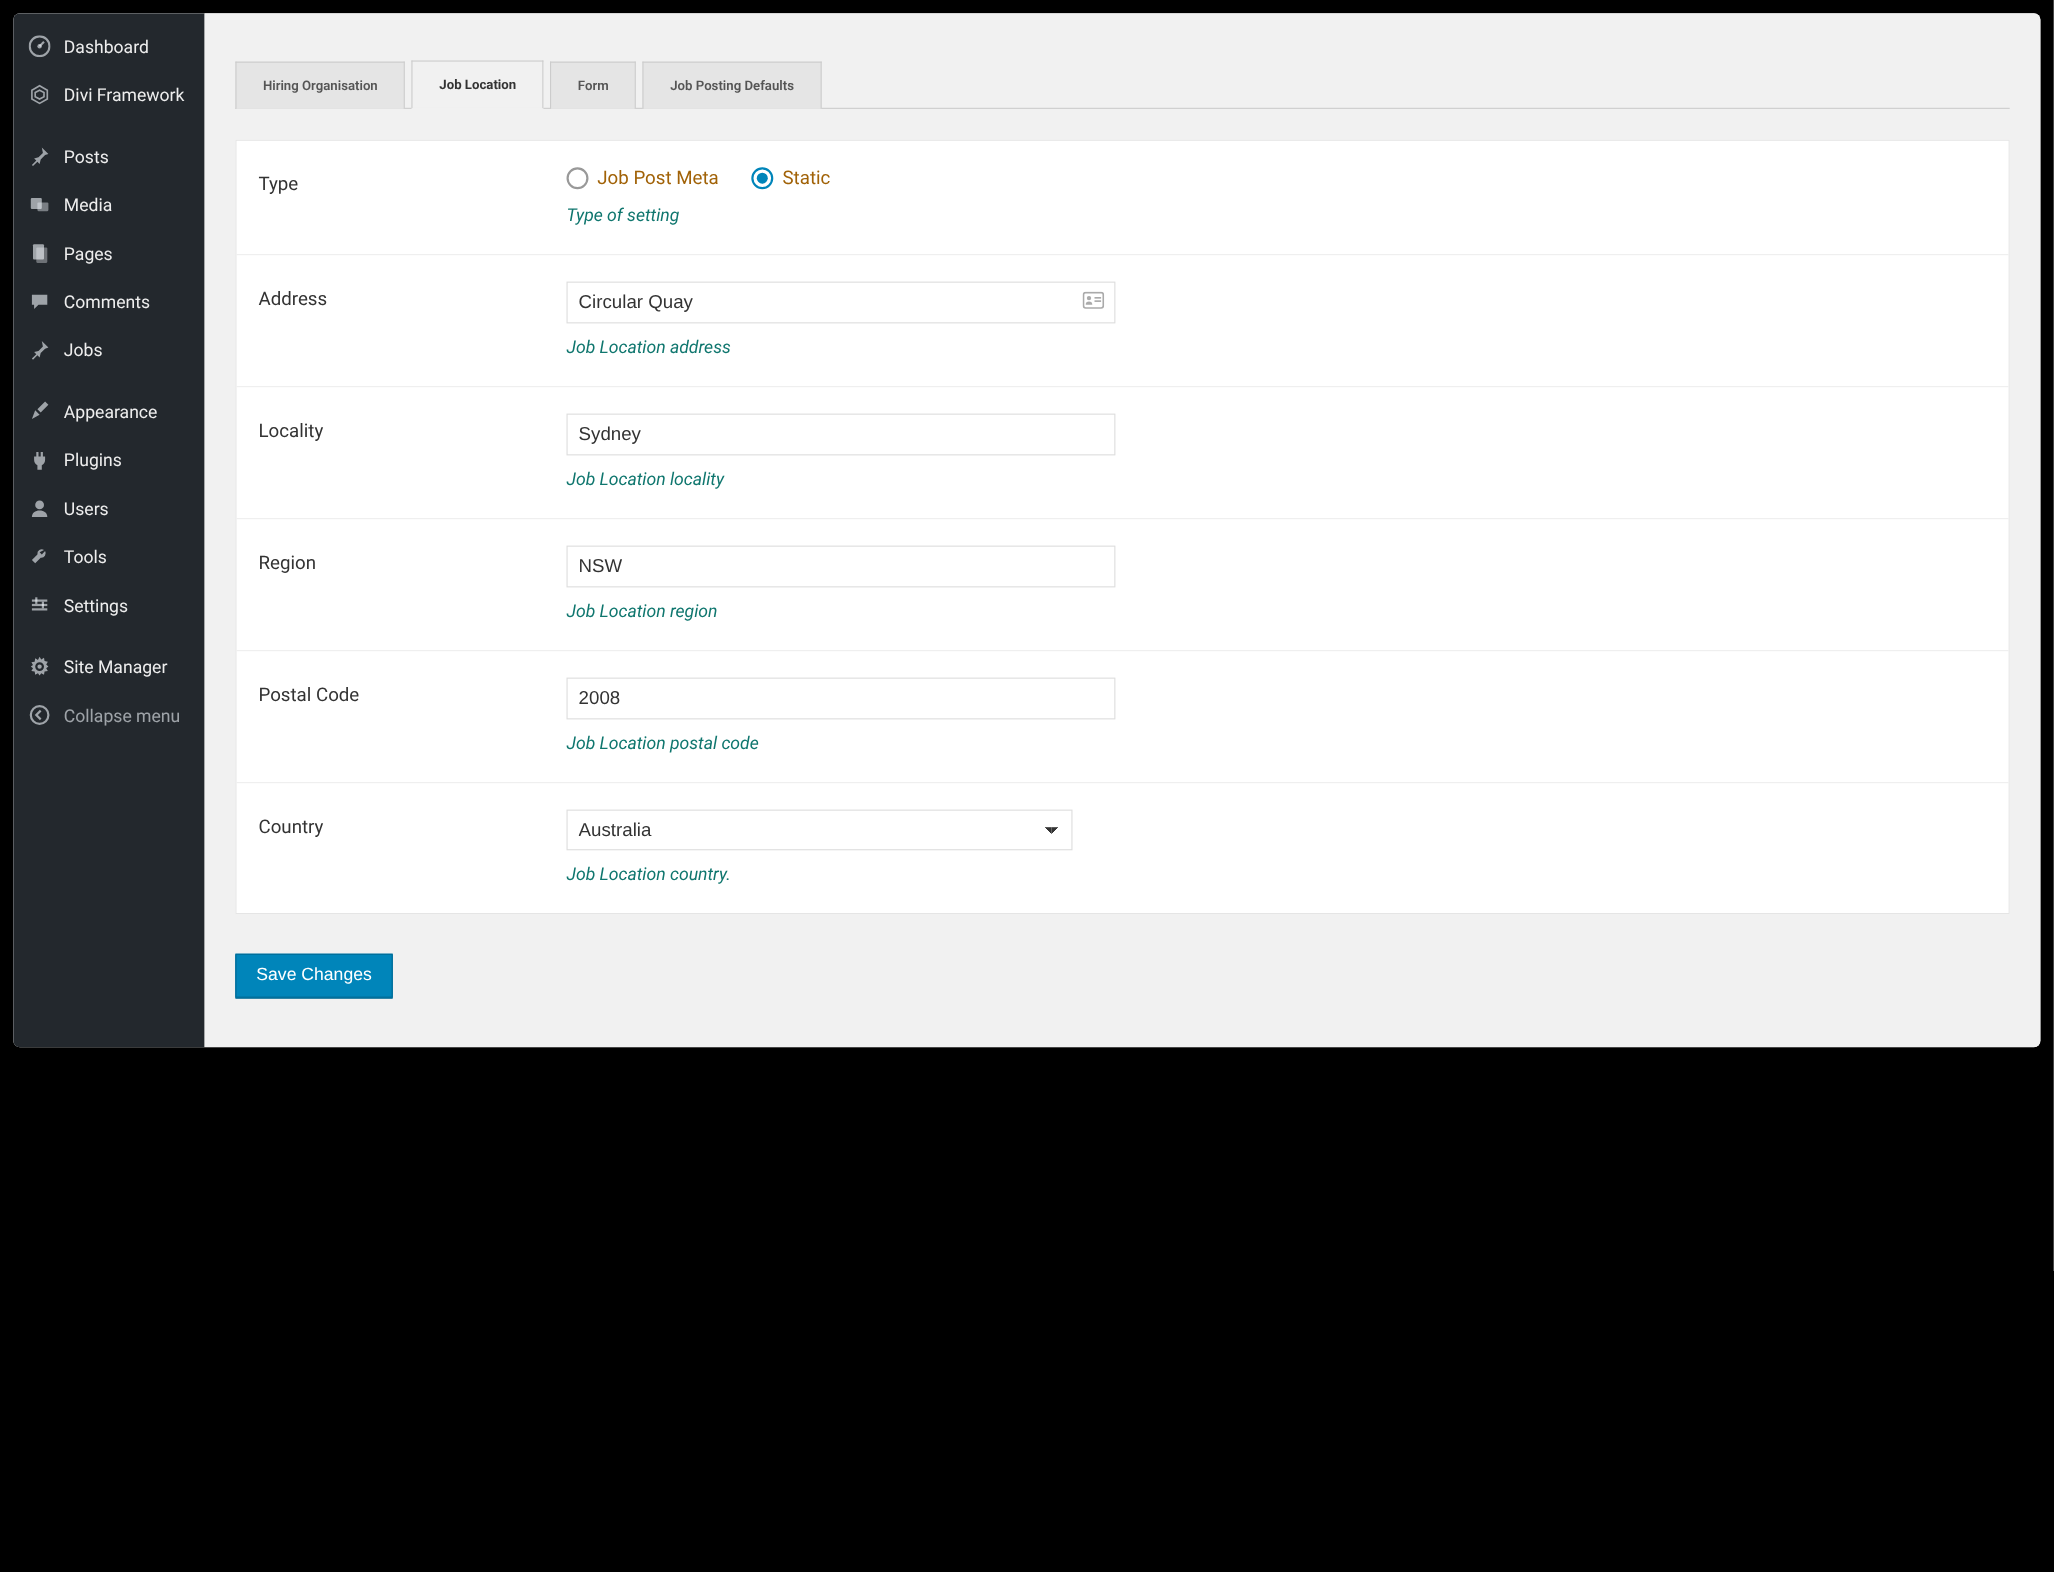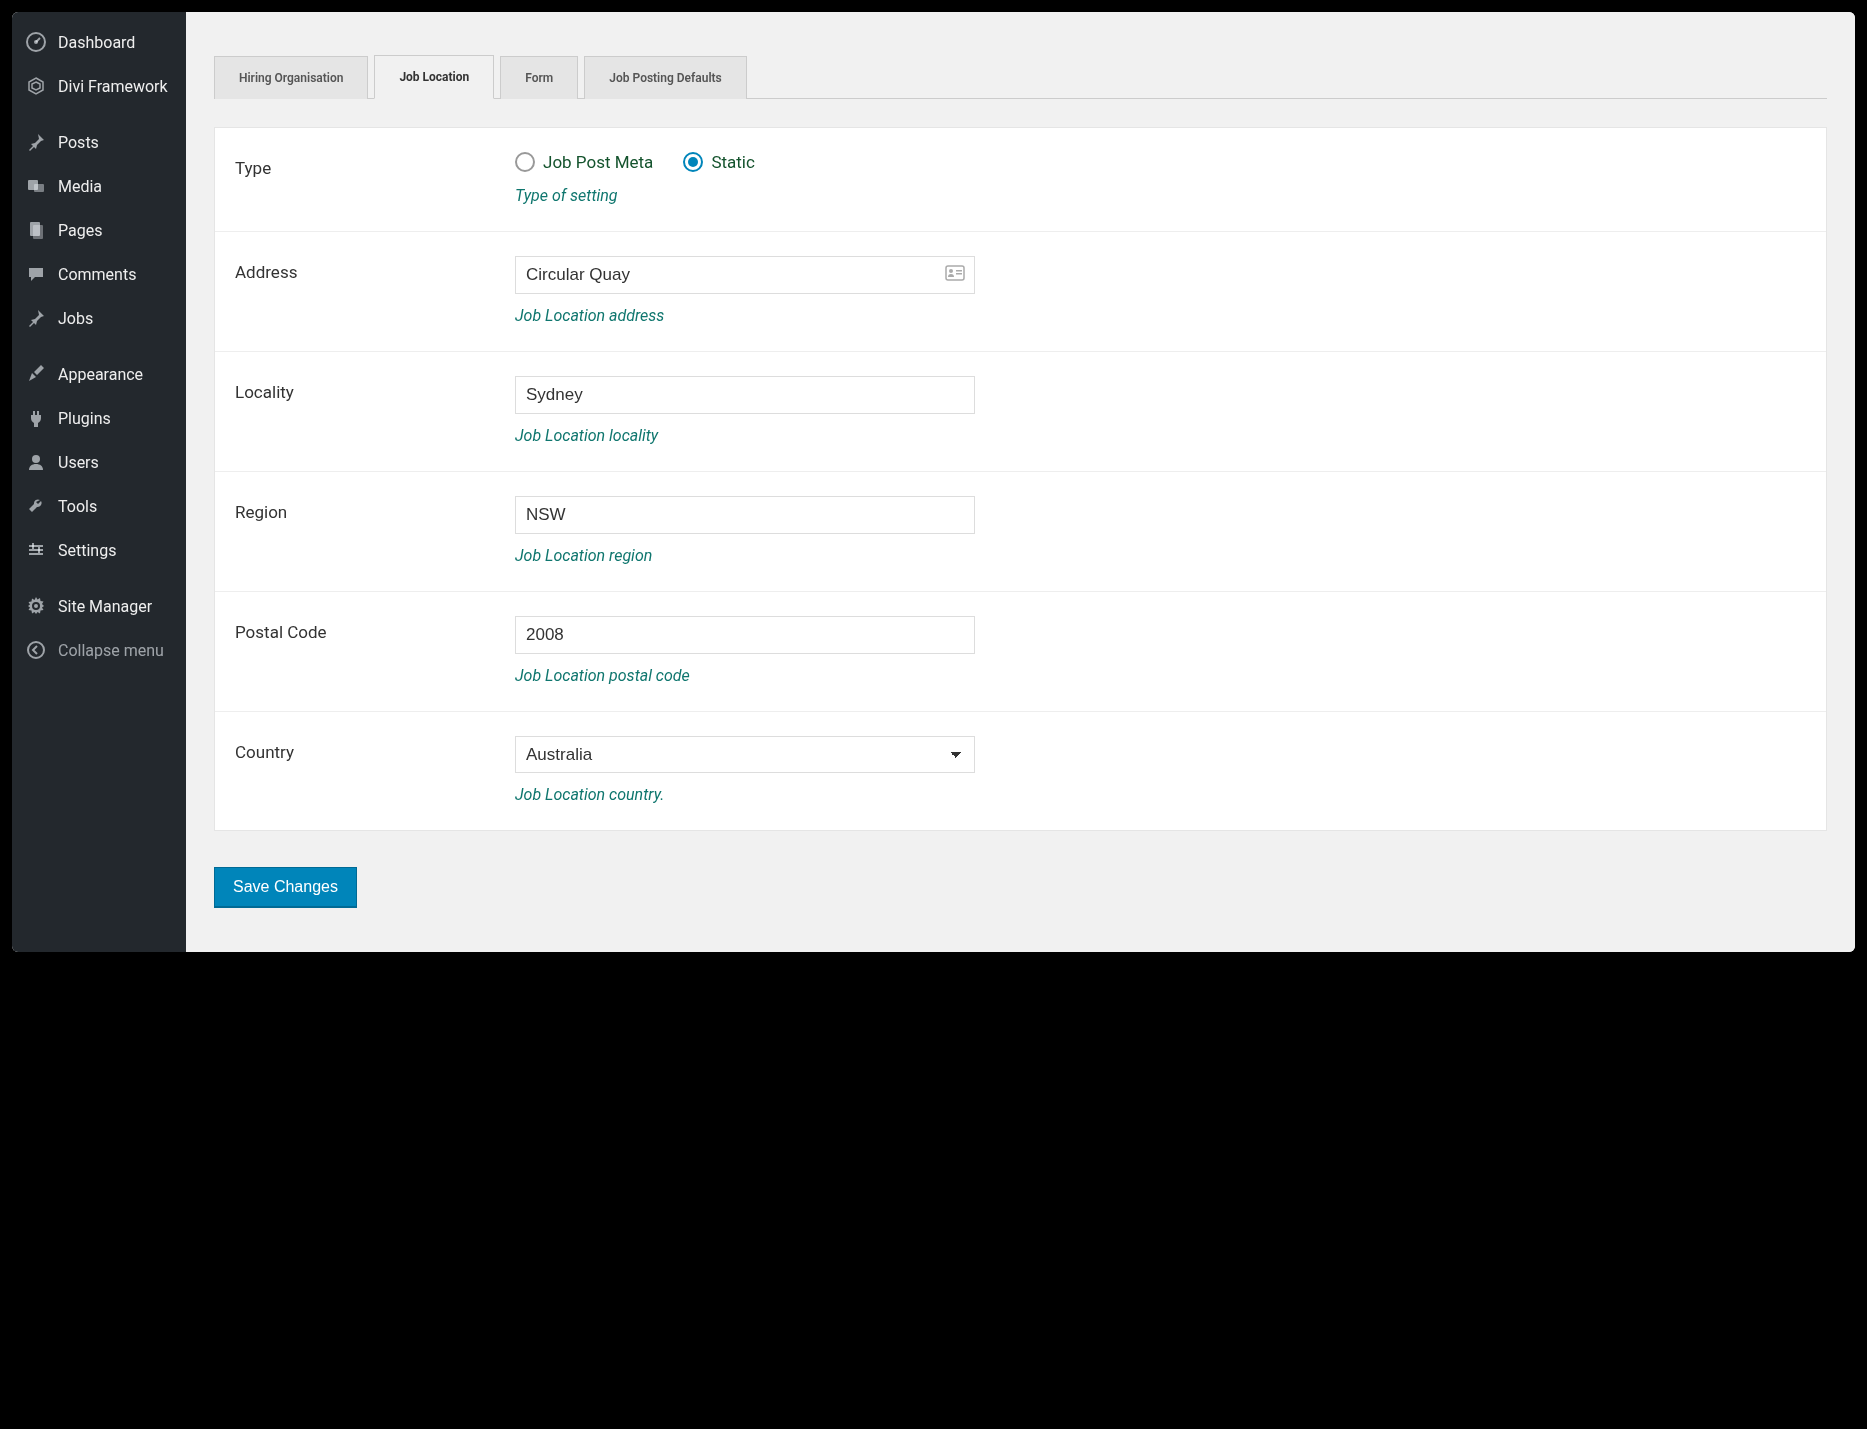--- a/index.html
+++ b/index.html
@@ -108,21 +108,21 @@
       display: flex;
       gap: 30px;
       align-items: center;
       margin-bottom: 14px;
     }
     .radio-option {
       display: flex;
       align-items: center;
       gap: 8px;
       font-size: 17px;
-      color: #14532d;
+      color: #a16207;
       cursor: pointer;
     }
     .radio-circle {
       width: 20px;
       height: 20px;
       border-radius: 50%;
       border: 2px solid #999;
       display: flex;
       align-items: center;
       justify-content: center;
@@ -136,21 +136,21 @@
       border-radius: 50%;
       background: #0085ba;
     }
     .help-text {
       font-size: 16px;
       color: #0f766e;
       font-style: italic;
       margin-top: 12px;
     }
     .text-input {
-      width: 460px;
+      width: 499px;
       padding: 8px 10px;
       border: 1px solid #ddd;
       font-size: 17px;
       color: #333;
       background: #fff;
     }
     .text-input.with-icon {
       padding-right: 40px;
     }
     .input-wrapper {

